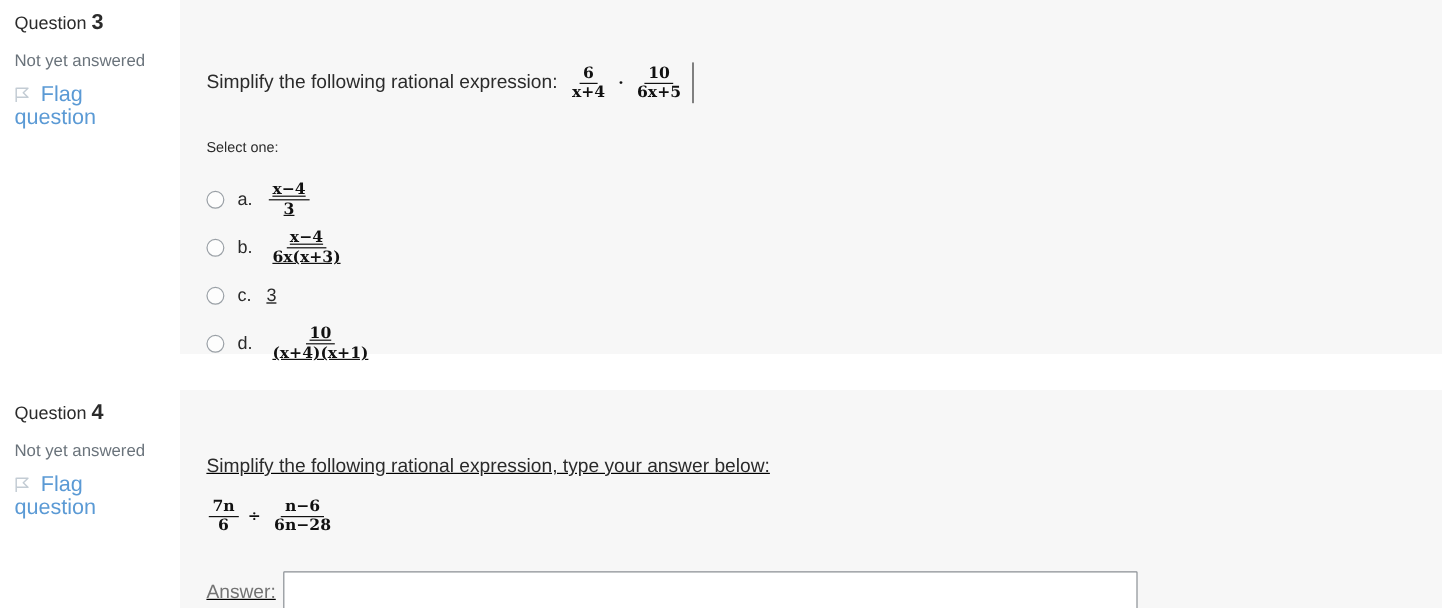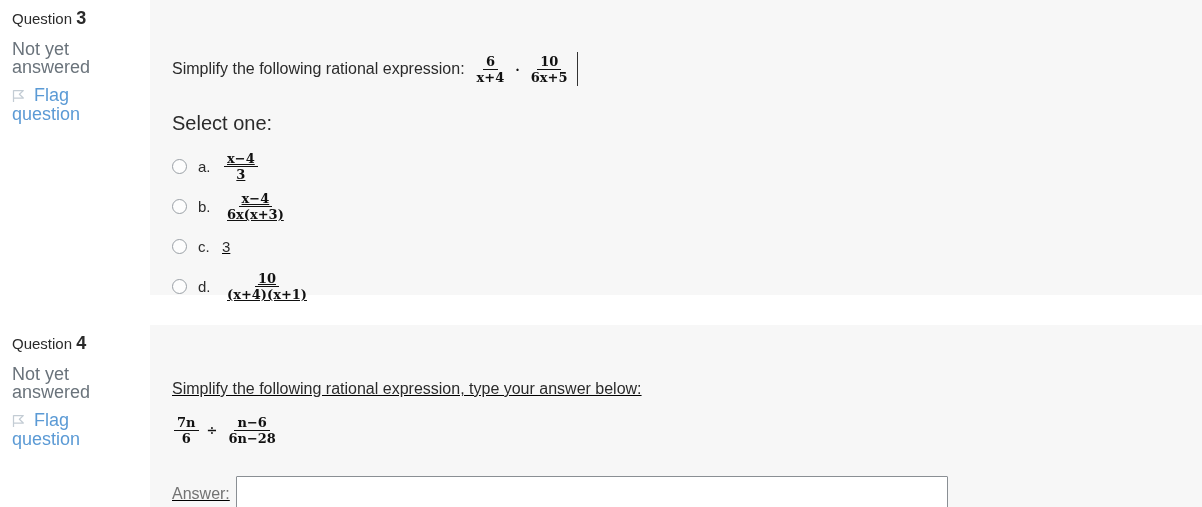--- a/index.html
+++ b/index.html
@@ -40,21 +40,21 @@
     line-height: 20px;
     margin-bottom: 11px;
     white-space: nowrap;
   }
   .q-number .q-num-value {
     font-weight: bold;
     font-size: 18px;
   }
   .q-state {
     color: #6a737b;
-    font-size: 18px;
+    font-size: 14px;
     line-height: 18px;
     margin-bottom: 10px;
   }
   .q-flag {
     font-size: 18px;
     line-height: 19px;
     color: #5b9ad5;
     cursor: pointer;
     display: block;
   }
@@ -123,21 +123,21 @@
   .caret {
     display: inline-block;
     width: 1px;
     height: 34px;
     background: #333333;
     margin-left: 4px;
     vertical-align: middle;
   }
 
   .select-one {
-    font-size: 20px;
+    font-size: 12px;
     color: #2b2b2b;
     padding: 26px 0 0 22px;
     line-height: 22px;
   }
 
   .answer-list {
     margin: 0;
     padding: 14px 0 0 22px;
     list-style: none;
   }

